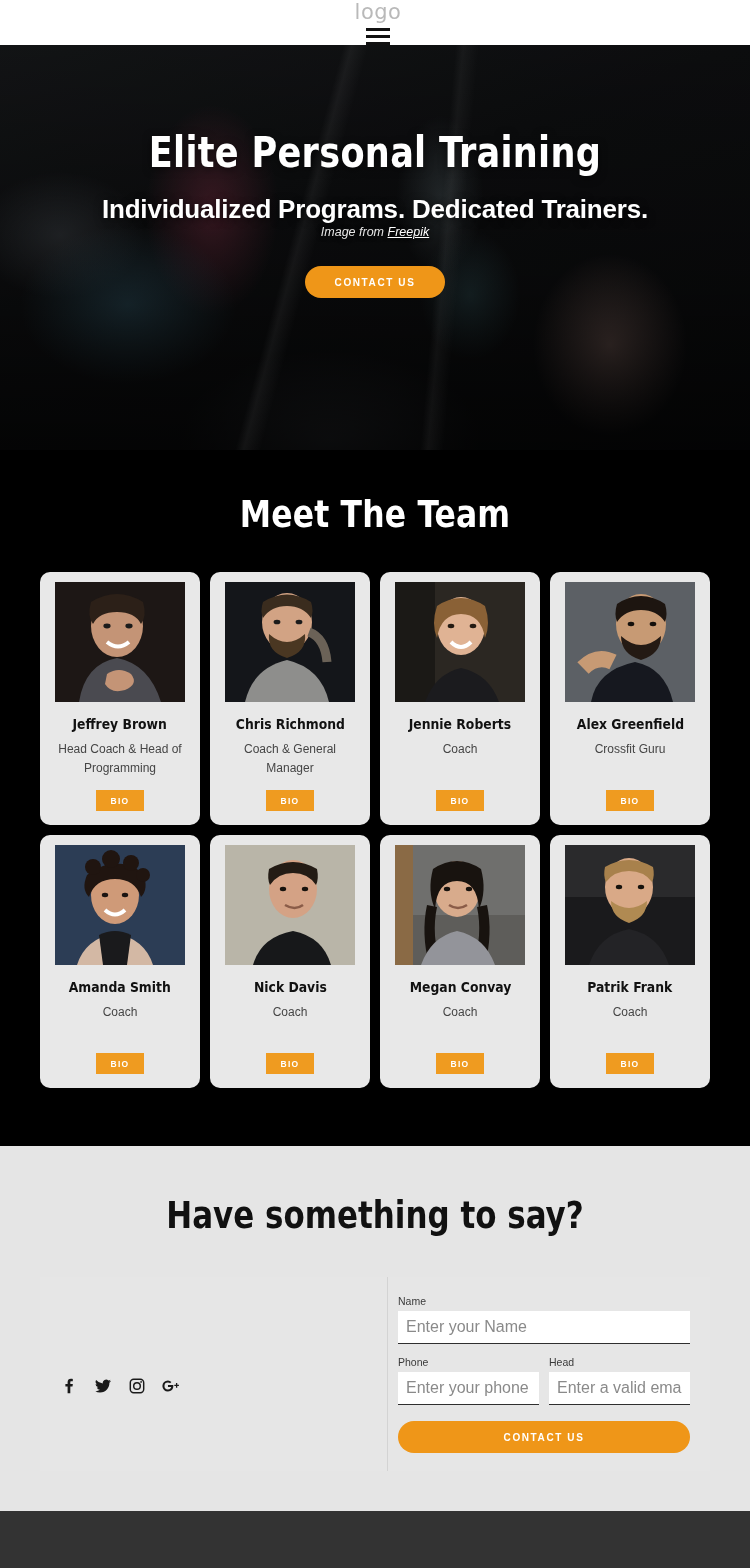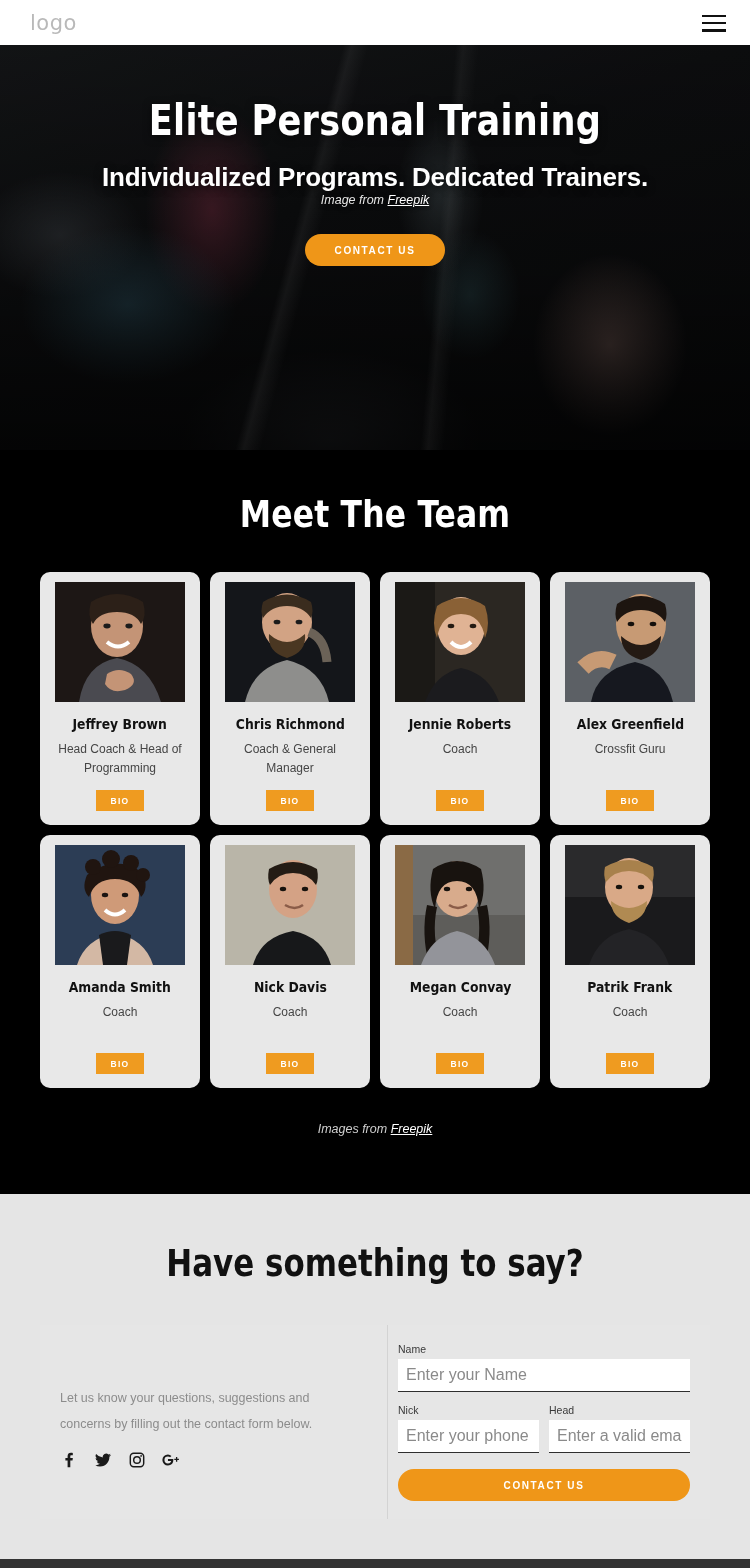--- a/index.html
+++ b/index.html
@@ -11,20 +11,21 @@
   body { width: 750px; overflow-x: hidden; }
 
   
   .site-header {
     height: 45px;
     background: #ffffff;
     display: flex;
     align-items: center;
     justify-content: space-between;
     padding: 0 24px 0 30px;
+    flex-direction: column;
   }
   .logo-text {
     font-size: 21px;
     color: #b9b9b9;
     letter-spacing: 0.5px;
     font-family: "DejaVu Sans", sans-serif;
     font-weight: 400;
   }
   .hamburger {
     width: 24px;
@@ -69,21 +70,21 @@
     inset: 0;
     background:
       linear-gradient(105deg, transparent 40%, rgba(255,255,255,0.05) 41%, transparent 43%),
       linear-gradient(95deg, transparent 58%, rgba(255,255,255,0.045) 59%, transparent 61%),
       linear-gradient(180deg, rgba(0,0,0,0.25) 0%, rgba(0,0,0,0.42) 55%, rgba(0,0,0,0.72) 100%);
   }
   .hero-inner {
     position: relative;
     z-index: 2;
     text-align: center;
-    padding-top: 52px;
+    padding-top: 84px;
   }
   .hero-title {
     font-family: "DejaVu Sans Condensed", "Liberation Sans Narrow", "Liberation Sans", sans-serif;
     font-weight: 700;
     font-size: 42px;
     letter-spacing: 0.3px;
     color: #ffffff;
     line-height: 1.12;
     text-shadow: 0 2px 9px rgba(0,0,0,0.55);
     transform: scaleX(0.93);
@@ -484,32 +485,28 @@
           <ellipse cx="76" cy="42" rx="3.2" ry="2.2" fill="#17120d"></ellipse>
         </svg>
       </div>
       <div class="card-name">Patrik Frank</div>
       <div class="card-role">Coach</div>
       <button class="bio-btn">BIO</button>
     </div>
 
   </div>
 
-  <div class="team-credit">
-    <span>Images from </span><span class="link">Freepik</span>
-  </div>
 </section>
 
 <section class="contact">
   <h2 class="contact-title">Have something to say?</h2>
 
   <div class="contact-box">
 
     <div class="contact-left">
-      <div class="contact-desc">Let us know your questions, suggestions and concerns by filling out the contact form below.</div>
       <div class="social-row">
         <span class="social-icon">
           <svg width="16" height="16" viewBox="0 0 16 16" fill="currentColor">
               <path d="M10.3 3.2h1.5V.9C11.5.85 10.7.8 9.8.8c-1.9 0-3.2 1.2-3.2 3.3V6H4.4v2.6h2.2v6.6h2.7V8.6h2.2l.34-2.6H9.3V4.4c0-.76.2-1.2 1-1.2z"></path>
             </svg>
         </span>
         <span class="social-icon">
           <svg width="17" height="16" viewBox="0 0 17 16" fill="currentColor">
               <path d="M16 3.04c-.6.26-1.23.44-1.9.52.69-.41 1.2-1.06 1.45-1.83-.64.38-1.34.65-2.1.8a3.3 3.3 0 0 0-5.62 3.01A9.36 9.36 0 0 1 1.12 2.1a3.3 3.3 0 0 0 1.02 4.4c-.54-.02-1.05-.17-1.5-.41v.04a3.3 3.3 0 0 0 2.65 3.23c-.5.14-1.02.16-1.5.06a3.3 3.3 0 0 0 3.08 2.29A6.63 6.63 0 0 1 0 13.08 9.33 9.33 0 0 0 5.03 14.6c6.04 0 9.34-5 9.34-9.34l-.01-.43A6.6 6.6 0 0 0 16 3.04z"></path>
             </svg>
@@ -529,21 +526,21 @@
         </span>
       </div>
     </div>
 
     <div class="contact-right">
       <label class="field-label">Name</label>
       <input class="field-input" type="text" placeholder="Enter your Name" style="">
 
       <div class="field-row">
         <div class="field-col">
-          <label class="field-label">Nick</label>
+          <label class="field-label">Phone</label>
           <input class="field-input" type="text" placeholder="Enter your phone (e.g. +141" style="">
         </div>
         <div class="field-col">
           <label class="field-label">Head</label>
           <input class="field-input" type="text" placeholder="Enter a valid email address" style="">
         </div>
       </div>
 
       <button class="submit-btn">CONTACT US</button>
     </div>

